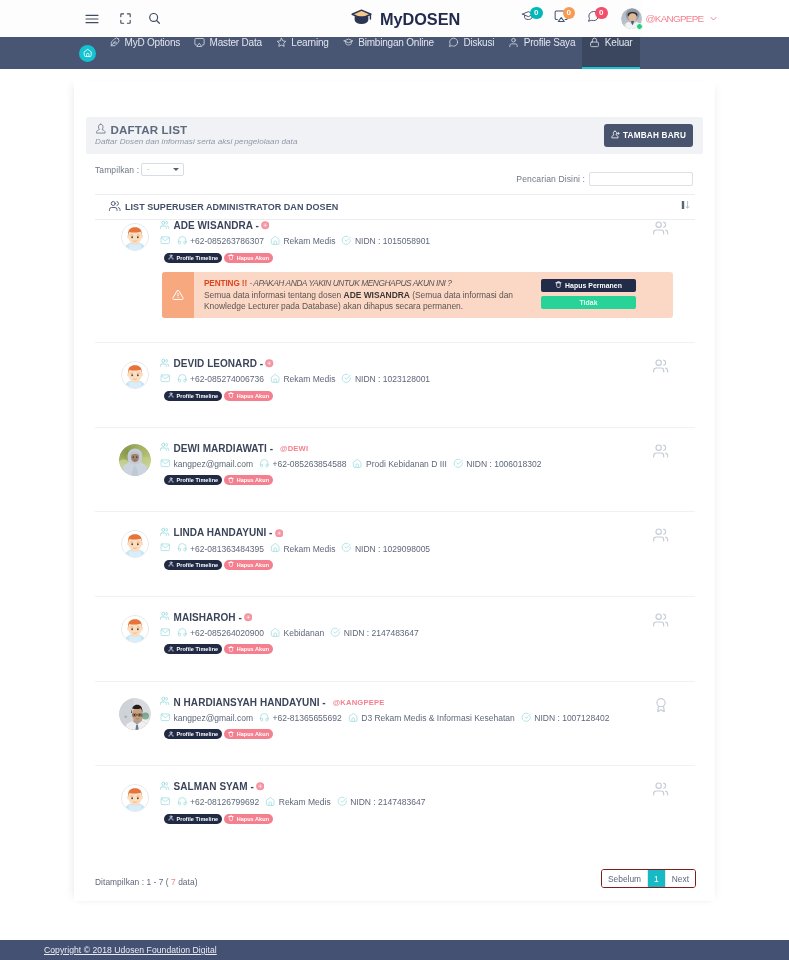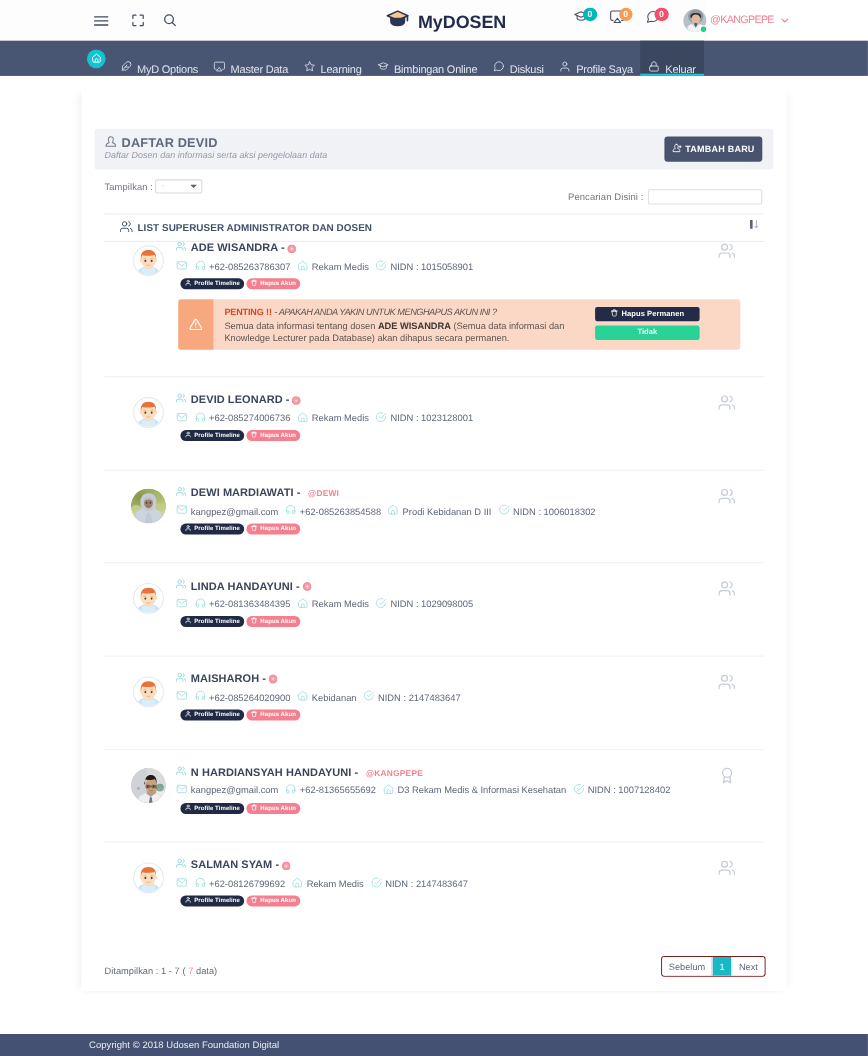--- a/index.html
+++ b/index.html
@@ -35,21 +35,21 @@
               background:#21d07a; border:1.2px solid #fdfdfe; }
   .uname { margin-left:4px; font-size:9.8px; color:#f4808f; font-weight:normal; letter-spacing:-0.65px; }
   .uchev { margin-left:5px; color:#f4808f; display:flex; }
 
   
   .navbar { position:absolute; left:0; top:37px; width:789px; height:32px; background:#485573; }
   .navinner { position:relative; height:32px; display:flex; align-items:stretch; padding-left:79px; }
   .navhome { display:flex; align-items:center; padding:0 6px 0 0; }
   .homecirc { width:17px; height:17px; border-radius:50%; background:#14c3d1;
               display:flex; align-items:center; justify-content:center; color:#fff; }
-  .navitem { display:flex; align-items:flex-end; gap:4.5px; padding:0 7px; color:#e1e5ee;
+  .navitem { display:flex; align-items:flex-start; gap:4.5px; padding:0 7px; color:#e1e5ee;
              font-size:10px; cursor:pointer; position:relative; letter-spacing:-0.2px; }
   .navitem.active { background:#3b475f; }
   .navitem.active:after { content:""; position:absolute; left:0; right:0; bottom:0; height:2px;
                           background:#19c8d4; }
   .navitem svg { opacity:.92; }
 
   
   .card { position:absolute; left:74px; top:81px; width:641px; height:820px; background:#fff;
           box-shadow:-6px 0 7px -4px rgba(96,105,130,.10), 6px 0 7px -5px rgba(96,105,130,.07),
                      0 3px 5px -3px rgba(96,105,130,.10); }
@@ -135,21 +135,21 @@
   .pager { position:absolute; right:0; top:0; display:flex; border:1px solid #7f1d1d;
            border-radius:3px; overflow:hidden; height:19px; }
   .pg { display:flex; align-items:center; justify-content:center; padding:0 6px; font-size:8.4px;
         color:#5e6779; background:#fff; cursor:pointer; }
   .pg.act { background:#17b9c4; color:#fff; padding:0 6px; }
   .pg + .pg { border-left:1px solid #e4e7ec; }
 
   
   .footer { position:absolute; left:0; bottom:0; width:789px; height:20px; background:#455172;
             display:flex; align-items:center; }
-  .footer span { margin-left:81px; font-size:8.6px; color:#eaedf3; letter-spacing:.05px; }
+  .footer span { margin-left:44px; font-size:8.6px; color:#eaedf3; letter-spacing:.05px;text-decoration:underline; }
 </style>
 </head>
 <body>
 
 <div class="topbar">
   <div class="tb-left">
     <span class="tb-ico">
       <svg width="16" height="16" viewBox="0 0 16 16" fill="none" stroke="currentColor" stroke-width="1.2" stroke-linecap="round">
         <path d="M2 4.3h12M2 8h12M2 11.7h12"></path>
         </svg>
@@ -299,21 +299,21 @@
 
 <div class="card">
 
   <div class="panelhead">
     <div class="ph-title">
       <span>
         <svg width="11.5" height="11.5" viewBox="0 0 24 24" fill="none" stroke="#777f8d" stroke-width="1.9" stroke-linecap="round" stroke-linejoin="round">
           <path d="M12 2.6c-2.9 0-4.7 2.3-4.7 5.5 0 3.4 1.9 5.5 1.9 5.5-3.3 1.2-6.2 3-6.2 6.2V21h18v-1.2c0-3.2-2.9-5-6.2-6.2 0 0 1.9-2.1 1.9-5.5 0-3.2-1.8-5.5-4.7-5.5z" stroke-linejoin="round"></path>
           </svg>
       </span>
-      <span>DAFTAR DEVID</span>
+      <span>DAFTAR LIST</span>
     </div>
     <div class="ph-sub">Daftar Dosen dan informasi serta aksi pengelolaan data</div>
     <button class="addbtn">
       <span>
         <svg width="9" height="9" viewBox="0 0 24 24" fill="none" stroke="currentColor" stroke-width="2.1" stroke-linecap="round" stroke-linejoin="round">
           <path d="M10.5 3.2c-2.6 0-4.3 2-4.3 4.9 0 3 1.7 4.9 1.7 4.9-3 1.1-5.6 2.7-5.6 5.6V21h16.4v-2.4c0-2.9-2.6-4.5-5.6-5.6 0 0 1.7-1.9 1.7-4.9 0-2.9-1.7-4.9-4.3-4.9z"></path>
           <path d="M19.5 6.5v5M22 9h-5"></path>
           </svg>
       </span>
       <span>TAMBAH BARU</span>

